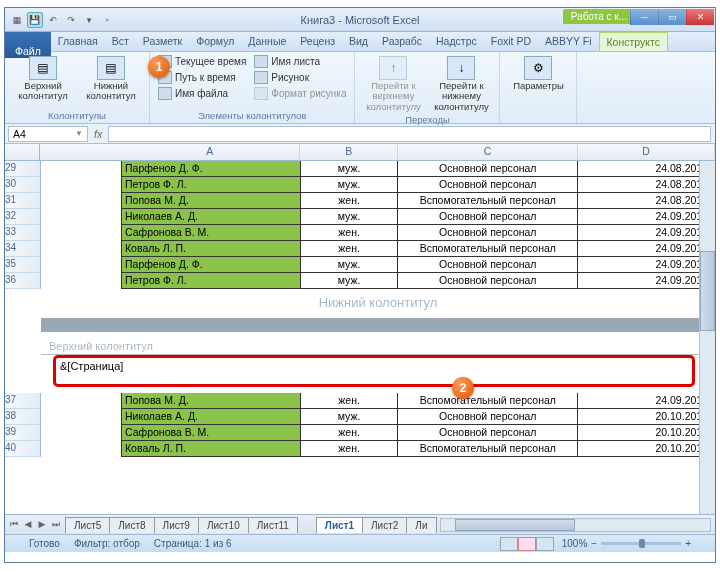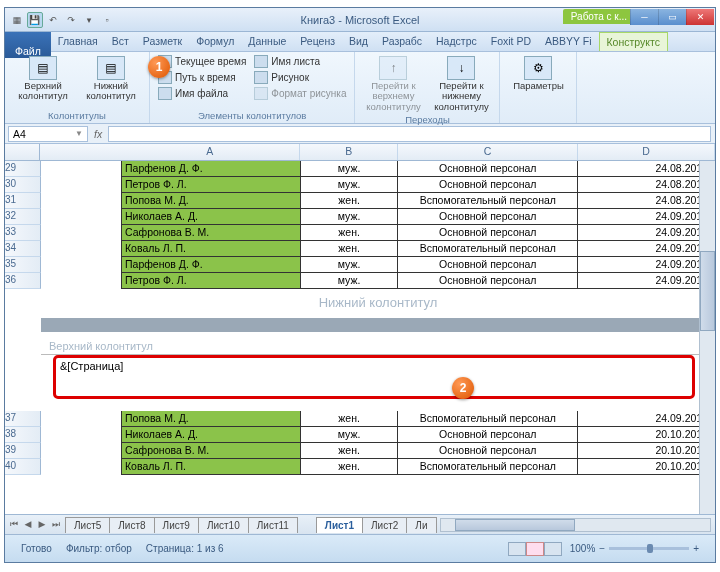--- a/index.html
+++ b/index.html
@@ -46,29 +46,29 @@
 .cell { border-right: 1px solid #d0d7e0; border-bottom: 1px solid #333; font-size: 10.5px; padding: 1px 3px; overflow: hidden; white-space: nowrap; }
 .c-A { width: 184px; background: #8bc34a; border-right:1px solid #333; border-left:1px solid #333; } 
 .c-B { width: 100px; text-align: center; border-right:1px solid #333;} 
 .c-C { width: 184px; text-align: center; border-right:1px solid #333;} 
 .c-D { width: 140px; text-align: right; padding-right:6px; border-right:1px solid #333;}
 .gap { height: 14px; background: #9aa8b6; margin-left: 36px; }
 .footer-lbl { text-align: center; color: #a8b8c8; font-size: 13px; padding: 6px 0 8px; margin-left: 36px; }
 .page2 { margin-top: 4px; }
 .header-lbl { color: #a8b8c8; font-size: 11px; padding: 4px 0 2px 8px; margin-left: 36px; border-bottom: 1px solid #bbb; }
 .header-field-wrap { margin-left: 48px; margin-right: 20px; position: relative; }
-.header-field { border: 3px solid #d00; border-radius: 5px; height: 44px; background: #fff; font-size: 11px; padding: 2px 4px; }
+.header-field { border: 3px solid #d00; border-radius: 5px; height: 32px; background: #fff; font-size: 11px; padding: 2px 4px; }
 .sheet-tabs { height: 20px; background: linear-gradient(#e8f0f8,#d8e4f0); display: flex; align-items: center; font-size: 10px; border-top: 1px solid #9fb8d4; }
 .nav-arrows { display: flex; padding: 0 2px; gap: 0; }
 .nav-arrows span { width: 14px; text-align: center; color: #666; font-size: 9px; }
 .stab { padding: 2px 8px; border: 1px solid #999; border-bottom: none; background: #e8eef5; margin-right: -1px; color: #444; }
 .stab.active { background: #fff; font-weight: bold; color: #2a5e9c; margin-left: 19px; }
 .hscroll { flex: 1; margin: 0 4px; height: 14px; background: #e0e8f0; border: 1px solid #b0c0d0; position: relative; }
 .hscroll-thumb { position: absolute; left: 14px; width: 120px; height: 100%; background: linear-gradient(#d0dcea,#b8c8dc); border: 1px solid #90a8c0; }
-.statusbar { height: 28px; background: linear-gradient(#daeaf8,#c5dcf0); display: flex; align-items: center; font-size: 10px; color: #3a5a80; padding: 0 16px; gap: 14px; border-top: 1px solid #9fb8d4; }
+.statusbar { height: 18px; background: linear-gradient(#daeaf8,#c5dcf0); display: flex; align-items: center; font-size: 10px; color: #3a5a80; padding: 0 24px; gap: 14px; border-top: 1px solid #9fb8d4; }
 .vscroll { position: absolute; right: 0; top: 17px; bottom: 0; width: 16px; background: #e0e8f0; border-left: 1px solid #b0c0d0; }
 .vscroll-thumb { position: absolute; top: 90px; height: 80px; width: 100%; background: linear-gradient(90deg,#d0dcea,#b8c8dc); border: 1px solid #90a8c0; }
 .zoom { margin-left: auto; display: flex; align-items: center; gap: 4px; }
 .zoom-track { width: 80px; height: 3px; background: #a8c0dc; position: relative; }
 .zoom-thumb { position: absolute; left: 38px; top: -3px; width: 6px; height: 9px; background: #6a8ab0; border-radius: 2px; }
 .view-btns { display:flex; gap:0; margin-right:4px;}
 .vbtn { width:18px; height:14px; border:1px solid #90a8c0; background:#d8e4f0; }
 .vbtn.act { background:#fde; border-color:#c88; }
 </style>
 </head>
@@ -268,21 +268,21 @@
         </div>
       </div>
     <div class="footer-lbl">Нижний колонтитул</div>
     <div class="gap"></div>
     <div class="page2">
       <div class="header-lbl">Верхний колонтитул</div>
       <div class="header-field-wrap">
         <div class="header-field"><span>&amp;[Страница]</span></div>
       </div>
     </div>
-    <div class="grid-body" id="grid2" style="margin-top:12px">
+    <div class="grid-body" id="grid2" style="margin-top:6px">
         <div class="row">
           <div class="rh">37</div>
           <div style="width: 82px;"></div>
           <div class="cell c-A">Попова М. Д.</div>
           <div class="cell c-B">жен.</div>
           <div class="cell c-C">Вспомогательный персонал</div>
           <div class="cell c-D">24.09.2016</div>
         </div>
         <div class="row">
           <div class="rh">38</div>

